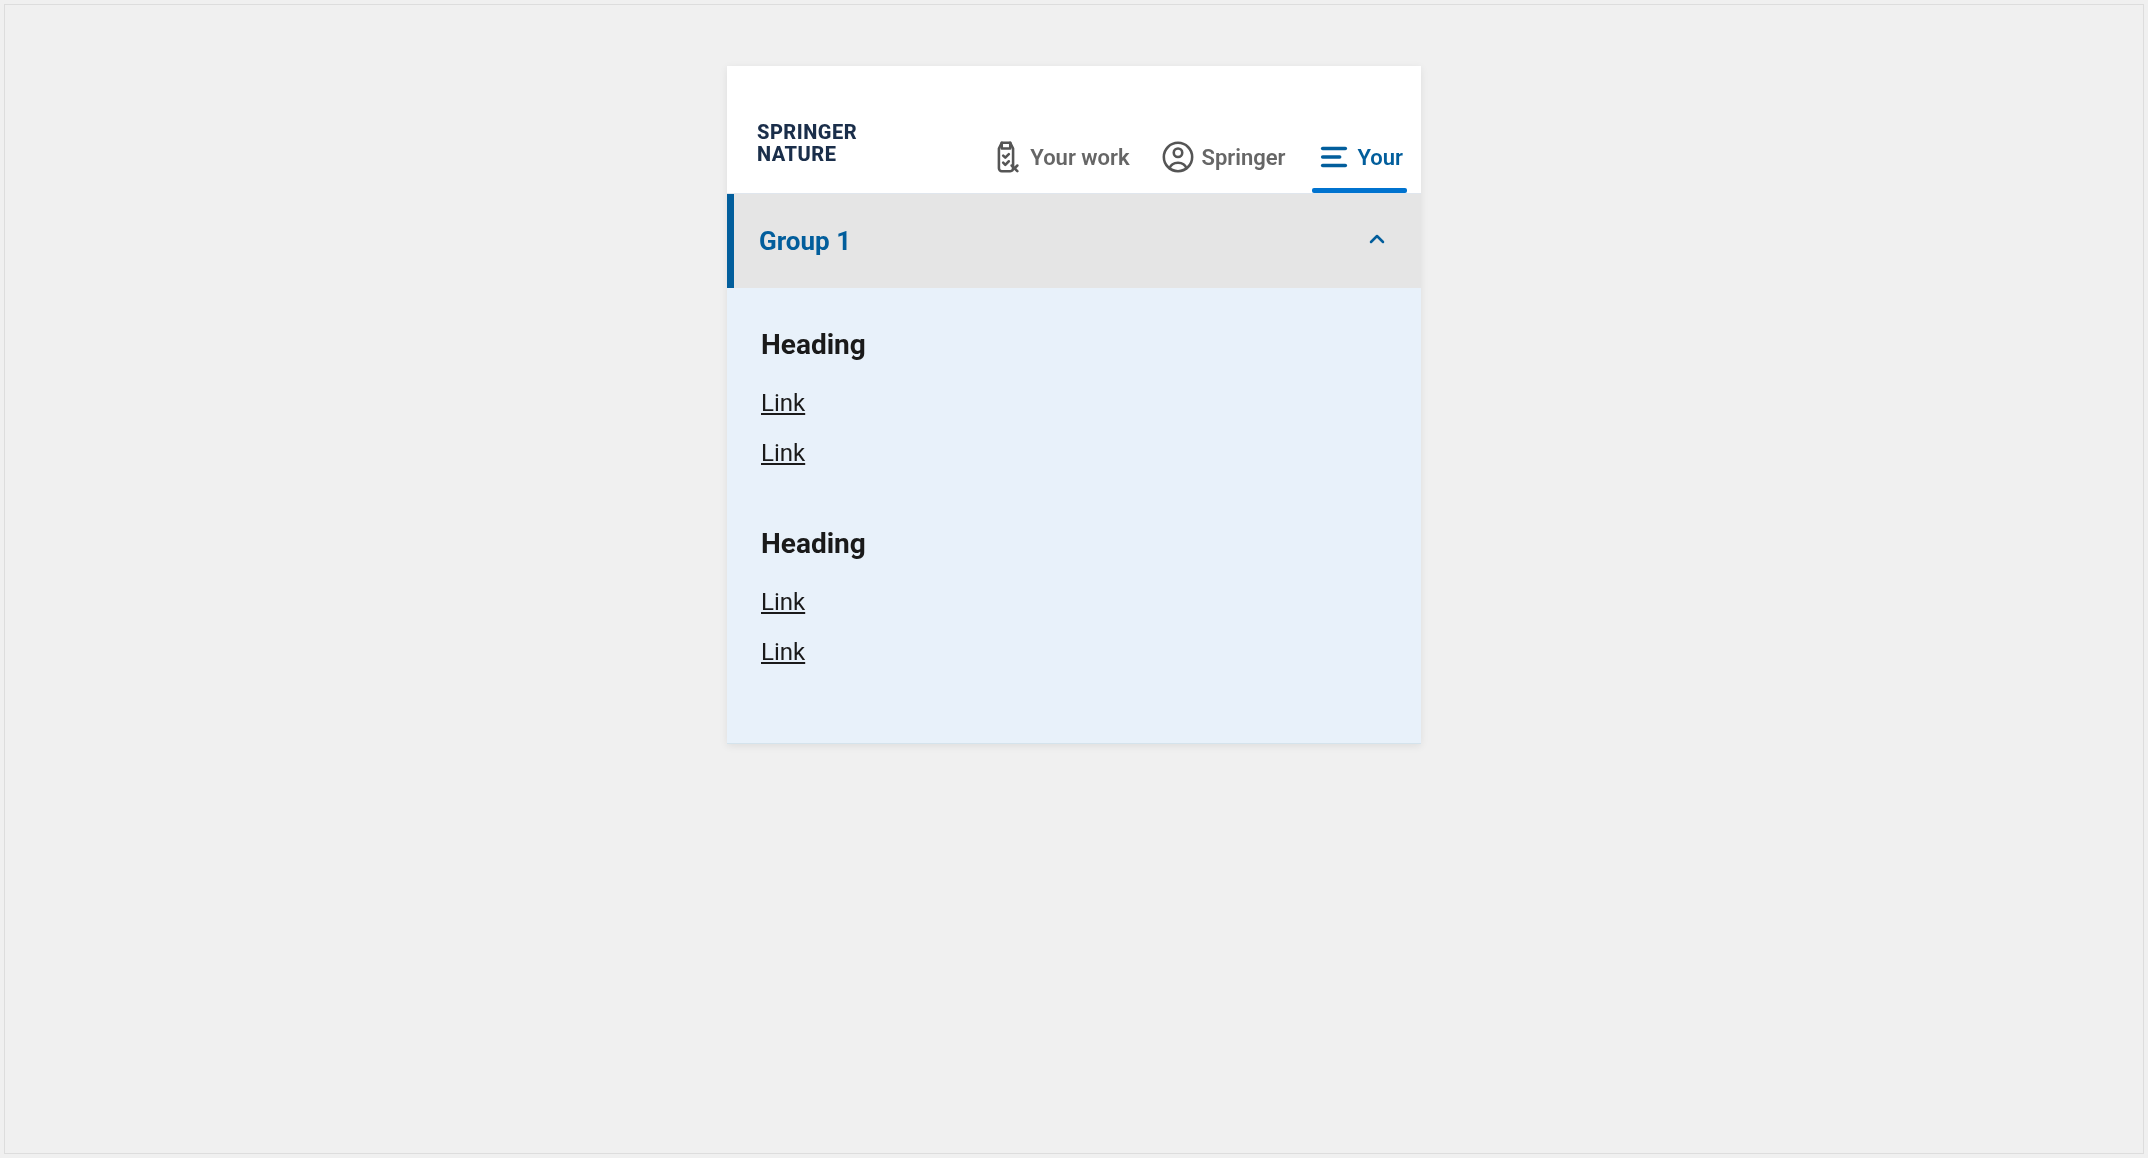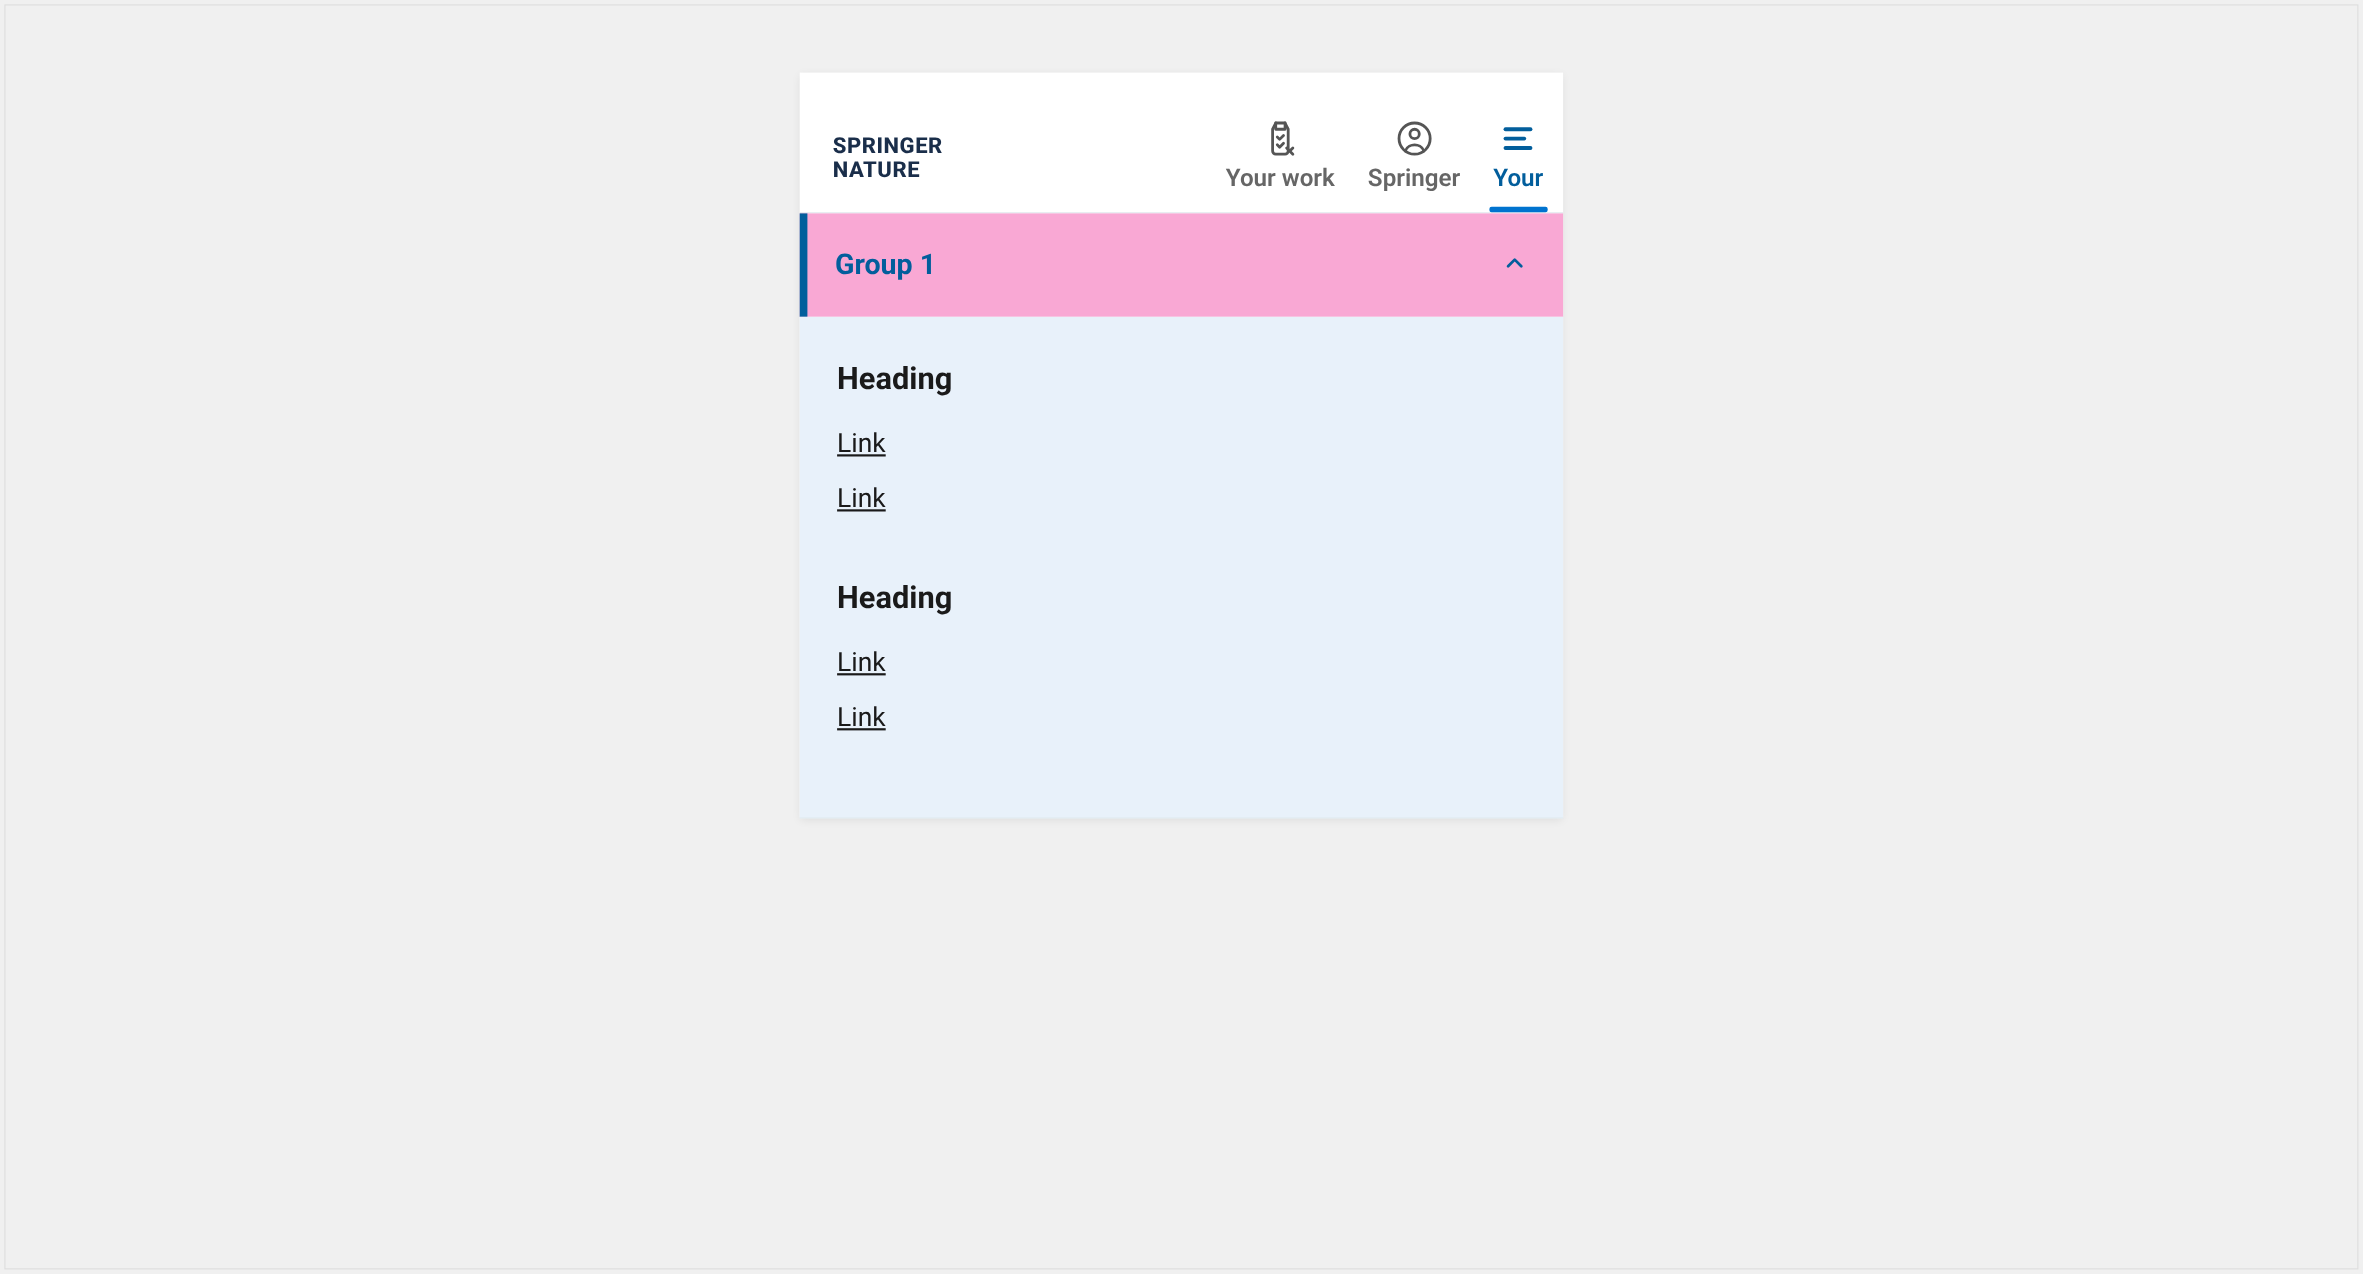--- a/index.html
+++ b/index.html
@@ -58,21 +58,21 @@
     }
     
     .header-actions {
       display: flex;
       align-items: flex-end;
       gap: 30px;
     }
     
     .header-item {
       display: flex;
-      flex-direction: column;
+      flex-direction: row;
       align-items: center;
       gap: 6px;
       padding-bottom: 18px;
       position: relative;
       cursor: pointer;
     }
     
     .header-item-label {
       font-size: 22px;
       font-weight: 600;
@@ -118,21 +118,21 @@
     
     .accordion-item {
       border-bottom: 1px solid #d4e3ec;
     }
     
     .accordion-header {
       display: flex;
       align-items: center;
       justify-content: space-between;
       padding: 32px 32px;
-      background: #f9a8d4;
+      background: #e5e5e5;
       cursor: pointer;
     }
     
     .accordion-item.expanded .accordion-header {
       border-left: 7px solid #025e9c;
       padding-left: 25px;
     }
     
     .accordion-title {
       font-size: 26px;

